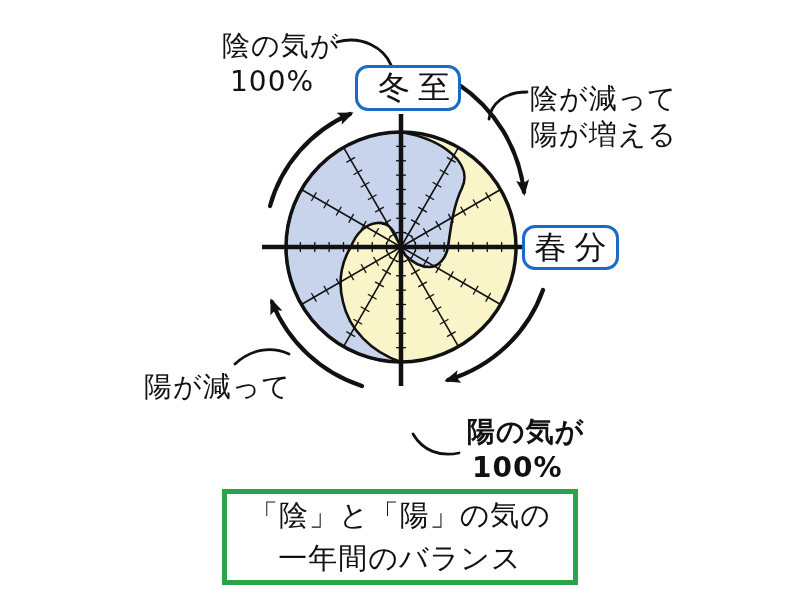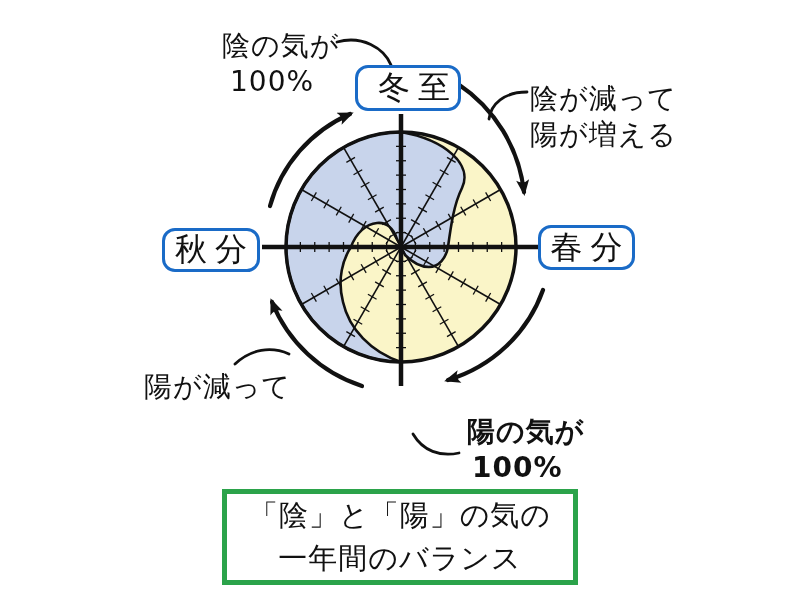--- a/index.html
+++ b/index.html
@@ -170,25 +170,22 @@
 
     <path d="M 337,42 C 362,35 384,48 391,65" fill="none" stroke="#111" stroke-width="2.8" stroke-linecap="round"></path>
     <path d="M 527,92 C 504,92 491,104 489,119" fill="none" stroke="#111" stroke-width="2.8" stroke-linecap="round"></path>
     <path d="M 413,434 C 423,451 440,457 459,453" fill="none" stroke="#111" stroke-width="2.8" stroke-linecap="round"></path>
     <path d="M 235,364 C 251,349 271,346 289,354" fill="none" stroke="#111" stroke-width="2.8" stroke-linecap="round"></path>
   </svg>
 
   <div class="season-box" style="left:355px;top:65px;width:106px;height:46px;padding-left:12px;">
     <span>冬至</span>
   </div>
-  <div class="season-box" style="left:538px;top:225px;width:97px;height:45px;">
+  <div class="season-box" style="left:522px;top:225px;width:97px;height:45px;">
     <span>春分</span>
-  </div>
-  <div class="season-box" style="left:162px;top:228px;width:98px;height:44px;">
-    <span>秋分</span>
   </div>
 
   <div class="annot" style="left:222px;top:28px;">
     <div>陰の気が</div>
     <div style="padding-left:8px;">100%</div>
   </div>
 
   <div class="annot" style="left:530px;top:81px;">
     <div>陰が減って</div>
     <div>陽が増える</div>

